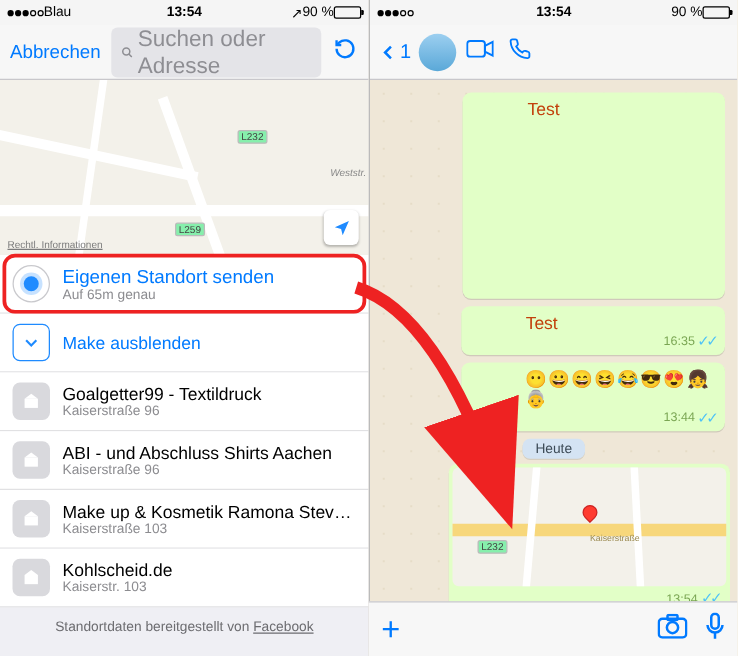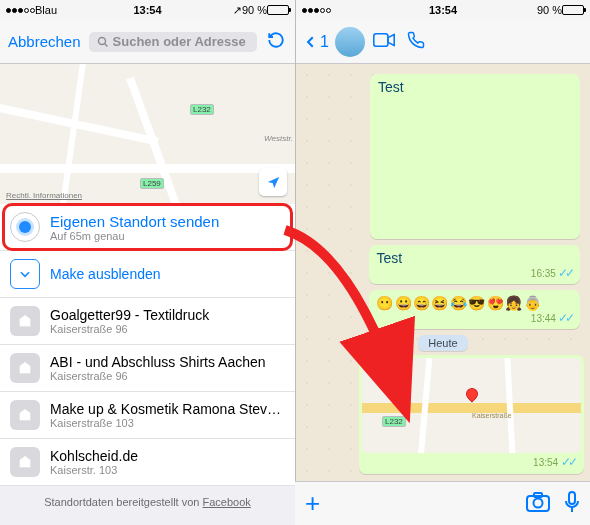--- a/index.html
+++ b/index.html
@@ -17,21 +17,21 @@
   .status .dot.fill { background: #000; }
   .status .battery { width: 22px; height: 10px; border: 1px solid #000; border-radius: 2px; position: relative; }
   .status .battery::after { content: ""; position: absolute; right: -3px; top: 2px; width: 2px; height: 4px; background: #000; border-radius: 0 1px 1px 0; }
   .status .battery .fill { background: #000; height: 100%; }
   .status .clock { font-weight: 600; }
   .status .center { position: absolute; left: 0; right: 0; text-align: center; }
 
   
   .navL { height: 44px; background: #f7f7f7; border-bottom: 0.5px solid #c8c7cb; display: flex; align-items: center; padding: 0 8px; gap: 8px; }
   .navL .cancel { color: #007aff; font-size: 15px; }
-  .navL .search { flex: 1; height: 20px; background: #e4e4e8; border-radius: 5px; display: flex; align-items: center; padding: 0 8px; color: #8e8e93; font-size: 13px; gap: 4px; font-weight: bold;}
+  .navL .search { flex: 1; height: 40px; background: #e4e4e8; border-radius: 5px; display: flex; align-items: center; padding: 0 8px; color: #8e8e93; font-size: 18px; gap: 4px;}
   .navL .refresh { color: #007aff; width: 22px; text-align: center; }
 
   
   .map { position: relative; height: 140px; background: #f3f1ea; overflow: hidden; }
   .road { position: absolute; background: #fff; }
   .roadlabel { position: absolute; font-size: 8px; background: #86efac; border: 0.5px solid #bbb; border-radius: 2px; padding: 0 2px; color: #444; }
   .legal { position: absolute; left: 6px; bottom: 4px; font-size: 8px; color: #7c7c7c; text-decoration: underline; }
   .locbtn { position: absolute; right: 8px; bottom: 8px; width: 28px; height: 28px; background: #fff; border-radius: 5px; box-shadow: 0 1px 2px rgba(0,0,0,.25); display: flex; align-items: center; justify-content: center; color: #1f8bff; }
 
   
@@ -52,21 +52,21 @@
   
   .phoneR { background: #efe7d7; }
   .navR { height: 44px; background: #f7f7f7; border-bottom: 0.5px solid #c8c7cb; display: flex; align-items: center; padding: 0 8px; gap: 6px; }
   .navR .back { color: #007aff; display: flex; align-items: center; font-size: 16px; gap: 2px; }
   .navR .avatar { width: 30px; height: 30px; border-radius: 50%; background: linear-gradient(#9ccff0,#5aa8d8); flex-shrink: 0; }
   .navR .name { font-size: 15px; font-weight: 600; color: #000; flex: 1; }
   .navR .ic { color: #007aff; width: 26px; text-align: center; }
 
   .chat { position: relative; height: calc(525px - 20px - 44px - 44px); background: #efe7d7; background-image: radial-gradient(#e6dcc7 1px, transparent 1px); background-size: 22px 22px; padding: 6px; }
   .bubble { background: #e2ffc7; border-radius: 7px; padding: 5px 8px 4px; margin: 4px 4px 6px auto; max-width: 75%; position: relative; box-shadow: 0 1px 0.5px rgba(0,0,0,.13); }
-  .bubble .msg { font-size: 14px; color: #0c4a6e; }
+  .bubble .msg { font-size: 14px; color: #c2410c; margin-left: 44px; }
   .bubble .meta { text-align: right; font-size: 10px; color: #7aa653; display: flex; justify-content: flex-end; align-items: center; gap: 2px; }
   .tick { color: #4fc3f7; font-size: 12px; letter-spacing: -3px; }
   .bubble.big { height: 165px; width: 210px; }
   .emojis { font-size: 16px; letter-spacing: 1px; }
   .dateChip { margin: 4px auto; width: fit-content; background: #d4e3f3; color: #3c4a56; font-size: 11px; padding: 2px 10px; border-radius: 6px; box-shadow: 0 1px 0.5px rgba(0,0,0,.1); }
   .mapbubble { background: #e2ffc7; border-radius: 7px; padding: 3px; width: 225px; margin-left: auto; box-shadow: 0 1px 0.5px rgba(0,0,0,.13); }
   .mapbubble .m { height: 95px; background: #f3f1ea; border-radius: 5px; position: relative; overflow: hidden; }
   .mapbubble .pin { position: absolute; left: 50%; top: 38%; width: 12px; height: 12px; background: #ff3b30; border-radius: 50% 50% 50% 0; transform: translate(-50%,-50%) rotate(-45deg); border: 1px solid #c22; }
   .mapbubble .meta { text-align: right; font-size: 10px; color: #7aa653; padding: 2px 6px 2px; }
   .mapbubble .meta .tick { color: #4fc3f7; }

